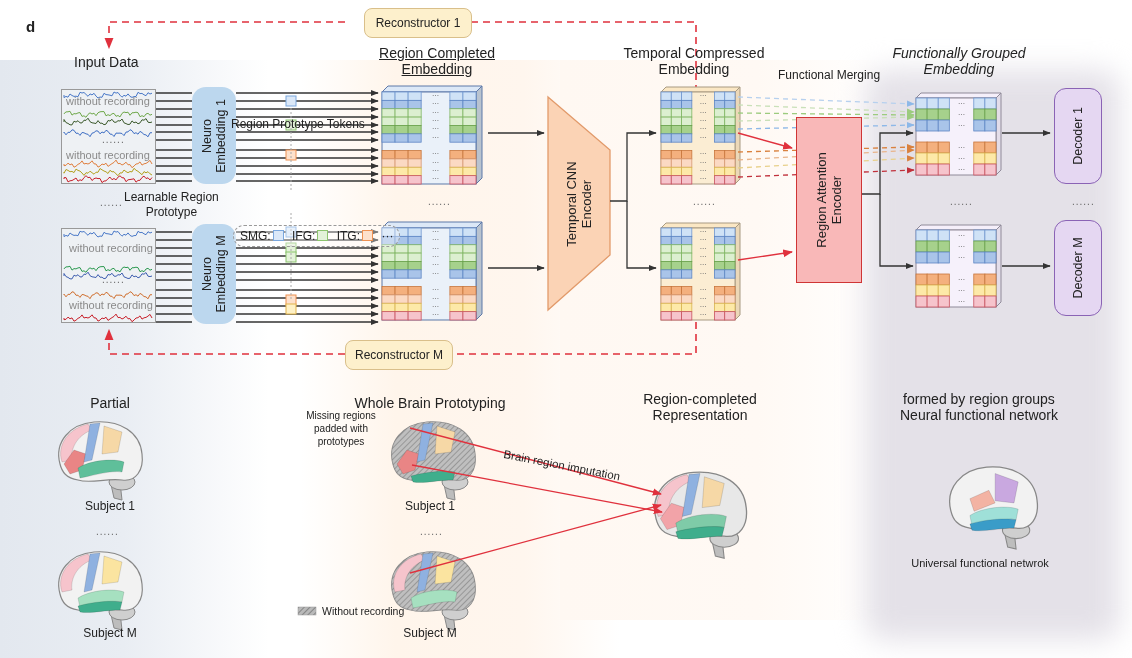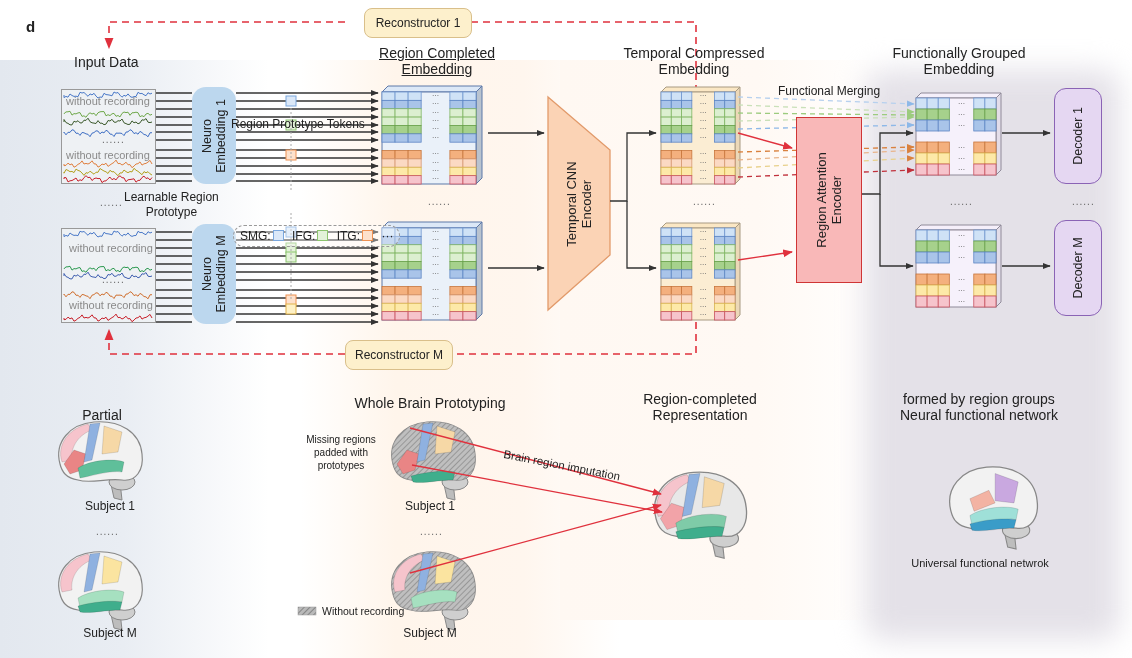--- a/index.html
+++ b/index.html
@@ -662,50 +662,50 @@
       <div>Encoder</div>
     </div>
 </div>
 
 <div class="abs title" style="left:614px;top:45px;width:160px;">
   <div>Temporal Compressed</div>
     <div>Embedding</div>
 </div>
 <div class="abs dots" style="left:693px;top:196px;">......</div>
 
-<div class="abs lbl" style="left:778px;top:84px;">Functional Merging</div>
+<div class="abs lbl" style="left:778px;top:68px;">Functional Merging</div>
 
 <div class="abs rae" style="left:796px;top:117px;width:64px;height:164px;">
   <div class="vert" style="font-size:13px;line-height:15px;">
       <div>Region Attention</div>
       <div>Encoder</div>
     </div>
 </div>
 
-<div class="abs title" style="left:884px;top:45px;width:150px;">
+<div class="abs title" style="left:884px;top:45px;width:150px;font-style:italic;">
   <div>Functionally Grouped</div>
     <div>Embedding</div>
 </div>
 <div class="abs dots" style="left:950px;top:196px;">......</div>
 <div class="abs dots" style="left:1072px;top:196px;">......</div>
 
 <div class="abs decoder" style="left:1054px;top:88px;width:46px;height:94px;">
   <div class="vert">Decoder 1</div>
 </div>
 <div class="abs decoder" style="left:1054px;top:220px;width:46px;height:94px;">
   <div class="vert">Decoder M</div>
 </div>
 
-<div class="abs title" style="left:52px;top:395px;width:100px;margin-top:12px;">Partial</div>
+<div class="abs title" style="left:60px;top:395px;width:100px;">Partial</div>
 <div class="abs small" style="left:70px;top:500px;width:80px;font-size:12px;">Subject 1</div>
 <div class="abs dots" style="left:96px;top:526px;">......</div>
 <div class="abs small" style="left:70px;top:627px;width:80px;font-size:12px;">Subject M</div>
 
 <div class="abs title" style="left:330px;top:395px;width:200px;">Whole Brain Prototyping</div>
-<div class="abs small" style="left:296px;top:433px;width:90px;">
+<div class="abs small" style="left:296px;top:409px;width:90px;">
   <div>Missing regions</div>
     <div>padded with</div>
     <div>prototypes</div>
 </div>
 <div class="abs small" style="left:390px;top:500px;width:80px;font-size:12px;">Subject 1</div>
 <div class="abs dots" style="left:420px;top:526px;">......</div>
 <div class="abs small" style="left:322px;top:605px;font-size:10.5px;">Without recording</div>
 <div class="abs small" style="left:390px;top:627px;width:80px;font-size:12px;">Subject M</div>
 
 <div class="abs lbl" style="left:505px;top:448px;transform:rotate(11deg);transform-origin:left top;font-size:11.5px;">Brain region imputation</div>

